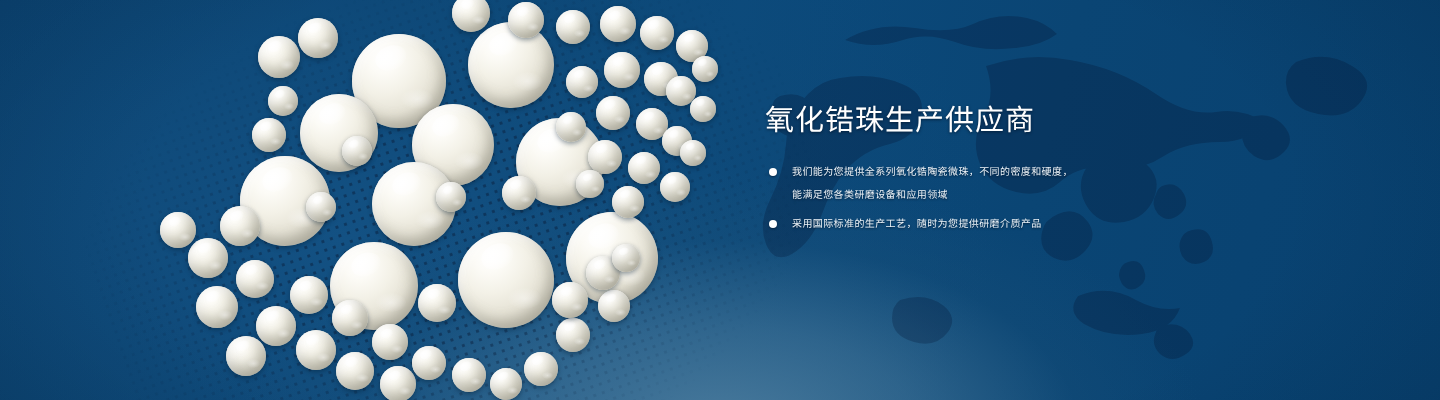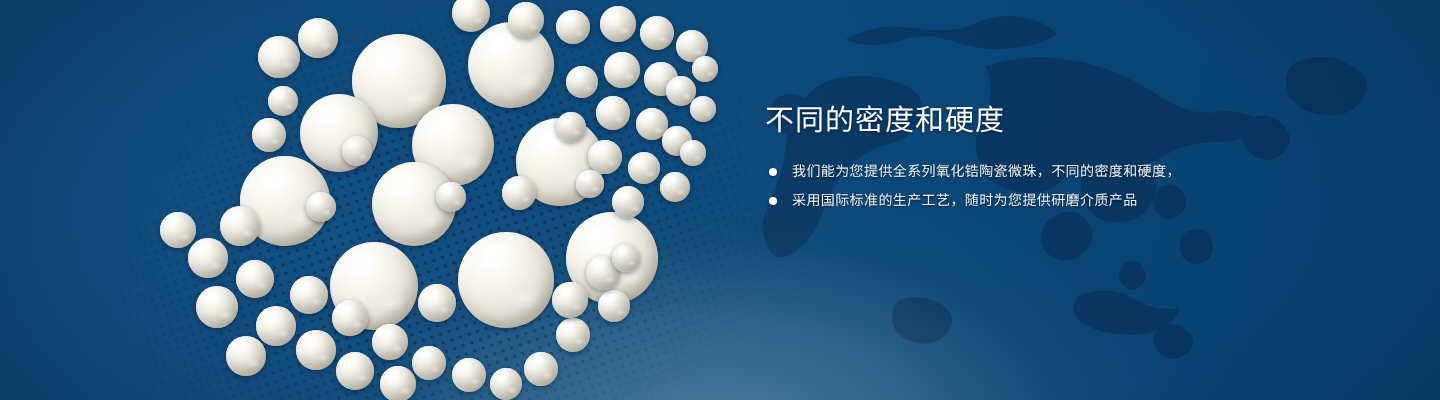--- a/index.html
+++ b/index.html
@@ -103,21 +103,21 @@
     white-space:nowrap;
   }
   .bullets{
     list-style:none;
     margin:0; padding:0;
   }
   .bullet{
     position:relative;
     padding-left:30px;
     margin-bottom:6px;
-    font-size:14px;
+    font-size:10px;
     line-height:23px;
     color:#eef4f9;
     letter-spacing:.4px;
     text-shadow:0 1px 2px rgba(0,18,38,.72);
   }
   .bullet:last-child{margin-bottom:8px;}
   .bullet-dot{
     position:absolute;
     left:7px; top:8px;
     width:8px; height:8px;
@@ -219,26 +219,27 @@
       <div class="bead" style="left: 268px; top: 86px; width: 30px; height: 30px;"></div>
       <div class="bead" style="left: 342px; top: 136px; width: 30px; height: 30px;"></div>
       <div class="bead" style="left: 680px; top: 140px; width: 26px; height: 26px;"></div>
       <div class="bead" style="left: 690px; top: 96px; width: 26px; height: 26px;"></div>
       <div class="bead" style="left: 692px; top: 56px; width: 26px; height: 26px;"></div>
     </div>
 
   <div class="bg-vignette"></div>
 
   <div class="content">
-    <h1 class="headline">不同的密度和硬度</h1>
+    <h1 class="headline">氧化锆珠生产供应商</h1>
 
     <ul class="bullets">
         <li class="bullet">
           <span class="bullet-dot"></span>
           <span class="bullet-line">我们能为您提供全系列氧化锆陶瓷微珠，不同的密度和硬度，</span>
+          <span class="bullet-line">能满足您各类研磨设备和应用领域</span>
         </li>
         <li class="bullet">
           <span class="bullet-dot"></span>
           <span class="bullet-line">采用国际标准的生产工艺，随时为您提供研磨介质产品</span>
         </li>
       </ul>
   </div>
 
 </div>
 

